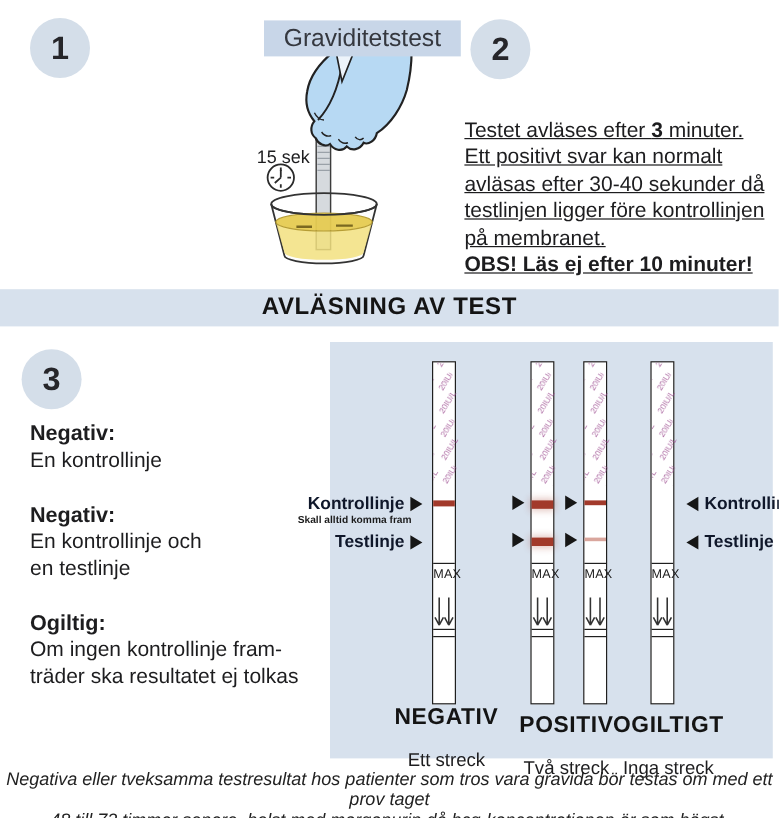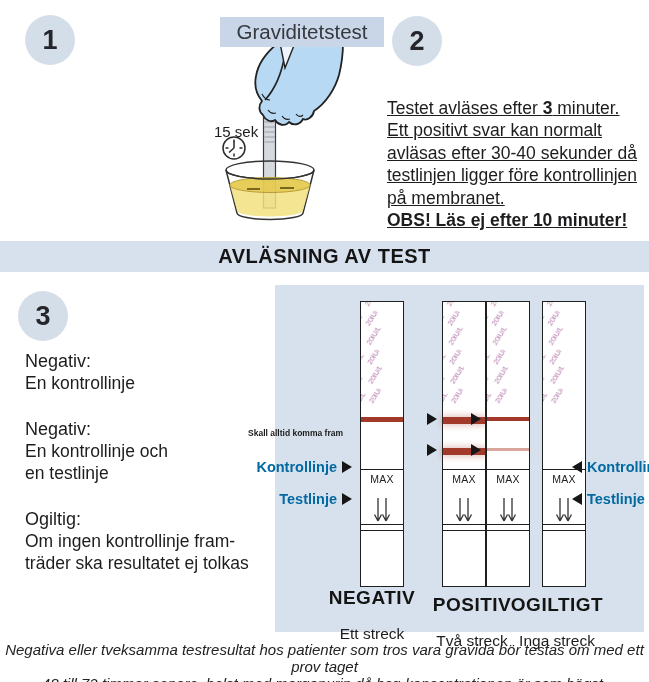--- a/index.html
+++ b/index.html
@@ -19,26 +19,26 @@
   .body-text{position:absolute;font-size:17.5px;line-height:22.3px;white-space:pre-line;}
 
   .timer-label{position:absolute;left:214px;top:123px;font-size:15px;font-weight:500;}
 
   .band{position:absolute;left:0;top:241px;width:649px;height:31px;background:var(--panel-blue);
     display:flex;align-items:center;justify-content:center;
     font-size:20px;font-weight:bold;letter-spacing:.5px;color:#141414;}
 
   .sec3{position:absolute;left:25px;top:350px;width:245px;font-size:17.5px;line-height:22px;}
   .sec3 .blk{margin-bottom:24px;}
-  .sec3 .hd{font-weight:normal;font-size:18px;}
+  .sec3 .hd{font-weight:bold;font-size:18px;}
   .sec3 .bd{white-space:pre-line;}
 
   .panel{position:absolute;left:275px;top:285px;width:369px;height:347px;background:var(--panel-blue);}
 
-  .strip{position:absolute;top:301px;width:44px;height:286px;background:#fff;
+  .strip{position:absolute;top:301px;width:20px;height:286px;background:#fff;
     border:1.5px solid #1f1f1f;box-sizing:border-box;}
   .strip .wm{position:absolute;left:0;top:0;width:21px;height:103px;display:block;}
   .line{position:absolute;left:0;right:0;}
   .control-line{top:115px;}
   .test-line{top:146px;}
   .line.strong{height:7px;background:var(--line-strong);box-shadow:0 0 6px 1.5px rgba(162,58,43,.30);}
   .line.medium{height:5px;background:var(--line-strong);}
   .line.thin{height:4px;background:var(--line-strong);}
   .line.faint{height:2.5px;background:var(--line-faint);}
   .strip .divider{position:absolute;top:167px;left:0;right:0;border-top:1.5px solid #1f1f1f;}
@@ -47,21 +47,21 @@
   .strip .darrows{position:absolute;top:195px;left:50%;transform:translateX(-50%);}
   .strip .dband{position:absolute;top:222px;left:0;right:0;height:7px;
     border-top:1.5px solid #1f1f1f;border-bottom:1.5px solid #1f1f1f;box-sizing:border-box;}
 
   .tri-r{width:0;height:0;border-left:10px solid #161616;
     border-top:6px solid transparent;border-bottom:6px solid transparent;display:inline-block;}
   .tri-l{width:0;height:0;border-right:10px solid #161616;
     border-top:6px solid transparent;border-bottom:6px solid transparent;display:inline-block;}
 
   .ptr-label{position:absolute;display:flex;align-items:center;gap:5px;font-size:14.5px;
-    font-weight:600;color:#0369a1;white-space:nowrap;margin-top:47px;}
+    font-weight:600;color:#0f172a;white-space:nowrap;}
   .ptr-sub{position:absolute;font-size:8.5px;font-weight:bold;color:#1b1b1b;white-space:nowrap;text-align:right;}
   .mid-arrow{position:absolute;}
 
   .result{position:absolute;transform:translateX(-50%);text-align:center;white-space:nowrap;}
   .result .nm{font-size:19px;font-weight:bold;letter-spacing:.5px;color:#141414;}
   .result .sb{font-size:15.5px;margin-top:16px;}
 
   .footnote{position:absolute;left:0;top:641px;width:649px;text-align:center;
     font-size:15px;line-height:17px;font-style:italic;white-space:pre-line;color:#222;}
 </style>

